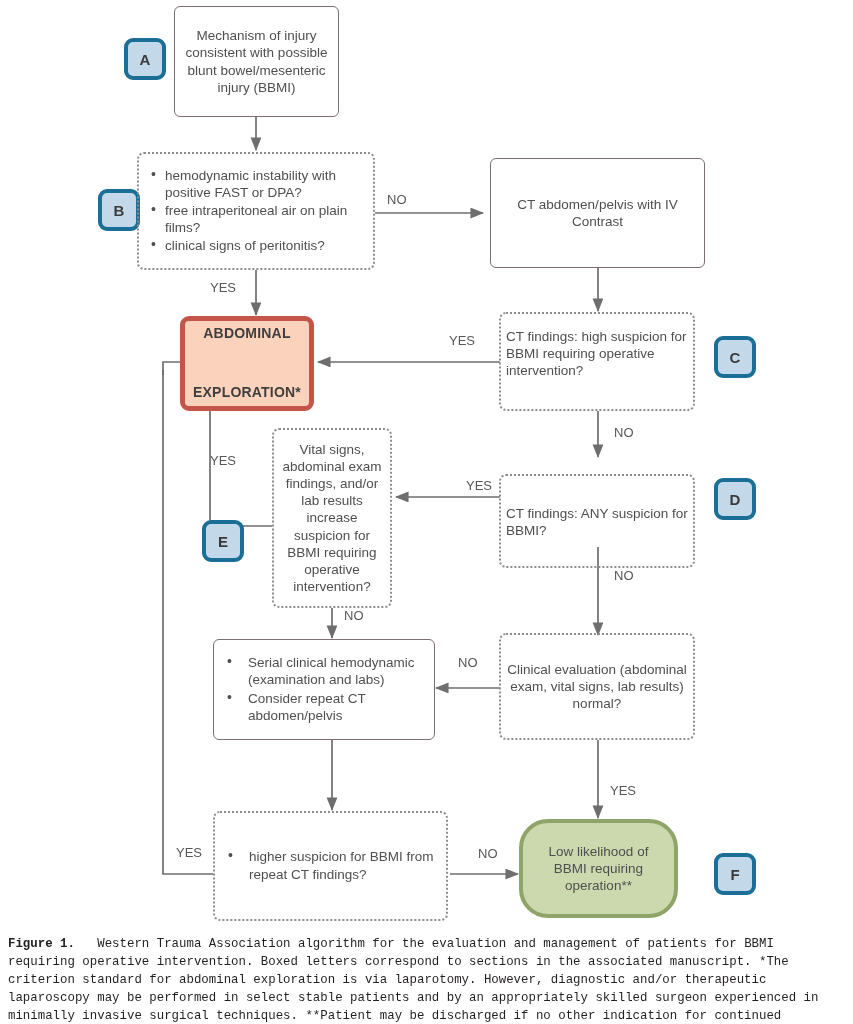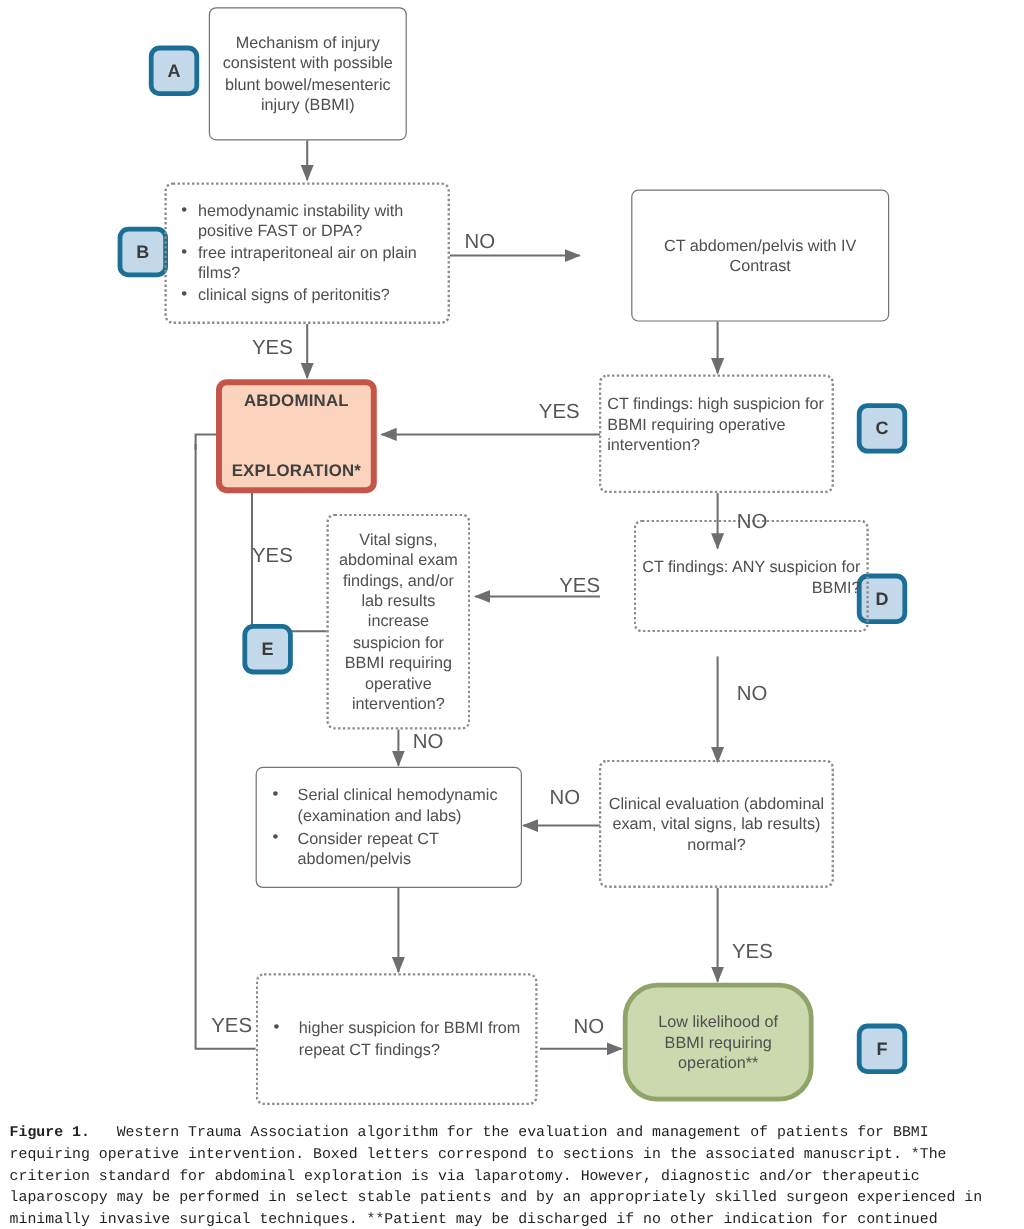--- a/index.html
+++ b/index.html
@@ -101,21 +101,21 @@
     background: #c3d9ea;
     display: flex;
     align-items: center;
     justify-content: center;
     font-weight: bold;
     font-size: 15px;
     color: #3a3a3a;
   }
   .edge-label {
     position: absolute;
-    font-size: 17px;
+    font-size: 13px;
     color: #575757;
     white-space: nowrap;
   }
   #caption {
     position: absolute;
     left: 8px;
     top: 936px;
     width: 838px;
     font-size: 12.4px;
     line-height: 1.45;
@@ -196,34 +196,34 @@
       <li>hemodynamic instability with positive FAST or DPA?</li>
       <li>free intraperitoneal air on plain films?</li>
       <li>clinical signs of peritonitis?</li>
     </ul>
   </div>
 
   <div class="node node-solid" style="left:174px; top:6px; width:165px; height:111px; padding:4px 9px;">
     <span>Mechanism of injury consistent with possible blunt bowel/mesenteric injury (BBMI)</span>
   </div>
 
-  <div class="node node-solid" style="left:490px; top:158px; width:215px; height:110px; padding:4px 12px;margin-left:36px;">
+  <div class="node node-solid" style="left:490px; top:158px; width:215px; height:110px; padding:4px 12px;">
     <span>CT  abdomen/pelvis with IV Contrast</span>
   </div>
 
   <div class="node node-abdominal" style="left:180px; top:316px; width:134px; height:95px; padding:4px 6px; flex-direction:column;">
     <span>ABDOMINAL</span>
     <span>EXPLORATION*</span>
   </div>
 
   <div class="node node-dotted" style="left:499px; top:312px; width:196px; height:99px; padding:4px 5px; align-items:flex-start; text-align:left;">
     <span style="display:block; padding-top:10px;">CT findings: high suspicion for BBMI requiring operative intervention?</span>
   </div>
 
-  <div class="node node-dotted" style="left:499px; top:433px; width:196px; height:94px; padding:4px 5px; align-items:flex-start; text-align:right;margin-left:29px;">
+  <div class="node node-dotted" style="left:499px; top:474px; width:196px; height:94px; padding:4px 5px; align-items:flex-start; text-align:left;">
     <span style="display:block; padding-top:25px;">CT findings: ANY suspicion for BBMI?</span>
   </div>
 
   <div class="node node-dotted" style="left:272px; top:428px; width:120px; height:180px; padding:2px 4px;">
     <span>Vital signs, abdominal exam findings, and/or lab results increase suspicion for BBMI requiring operative intervention?</span>
   </div>
 
   <div class="node node-solid node-bullets node-bullets-wide" style="left:213px; top:639px; width:222px; height:101px; padding:6px 2px;">
     <ul>
       <li>Serial clinical hemodynamic (examination and labs)</li>

